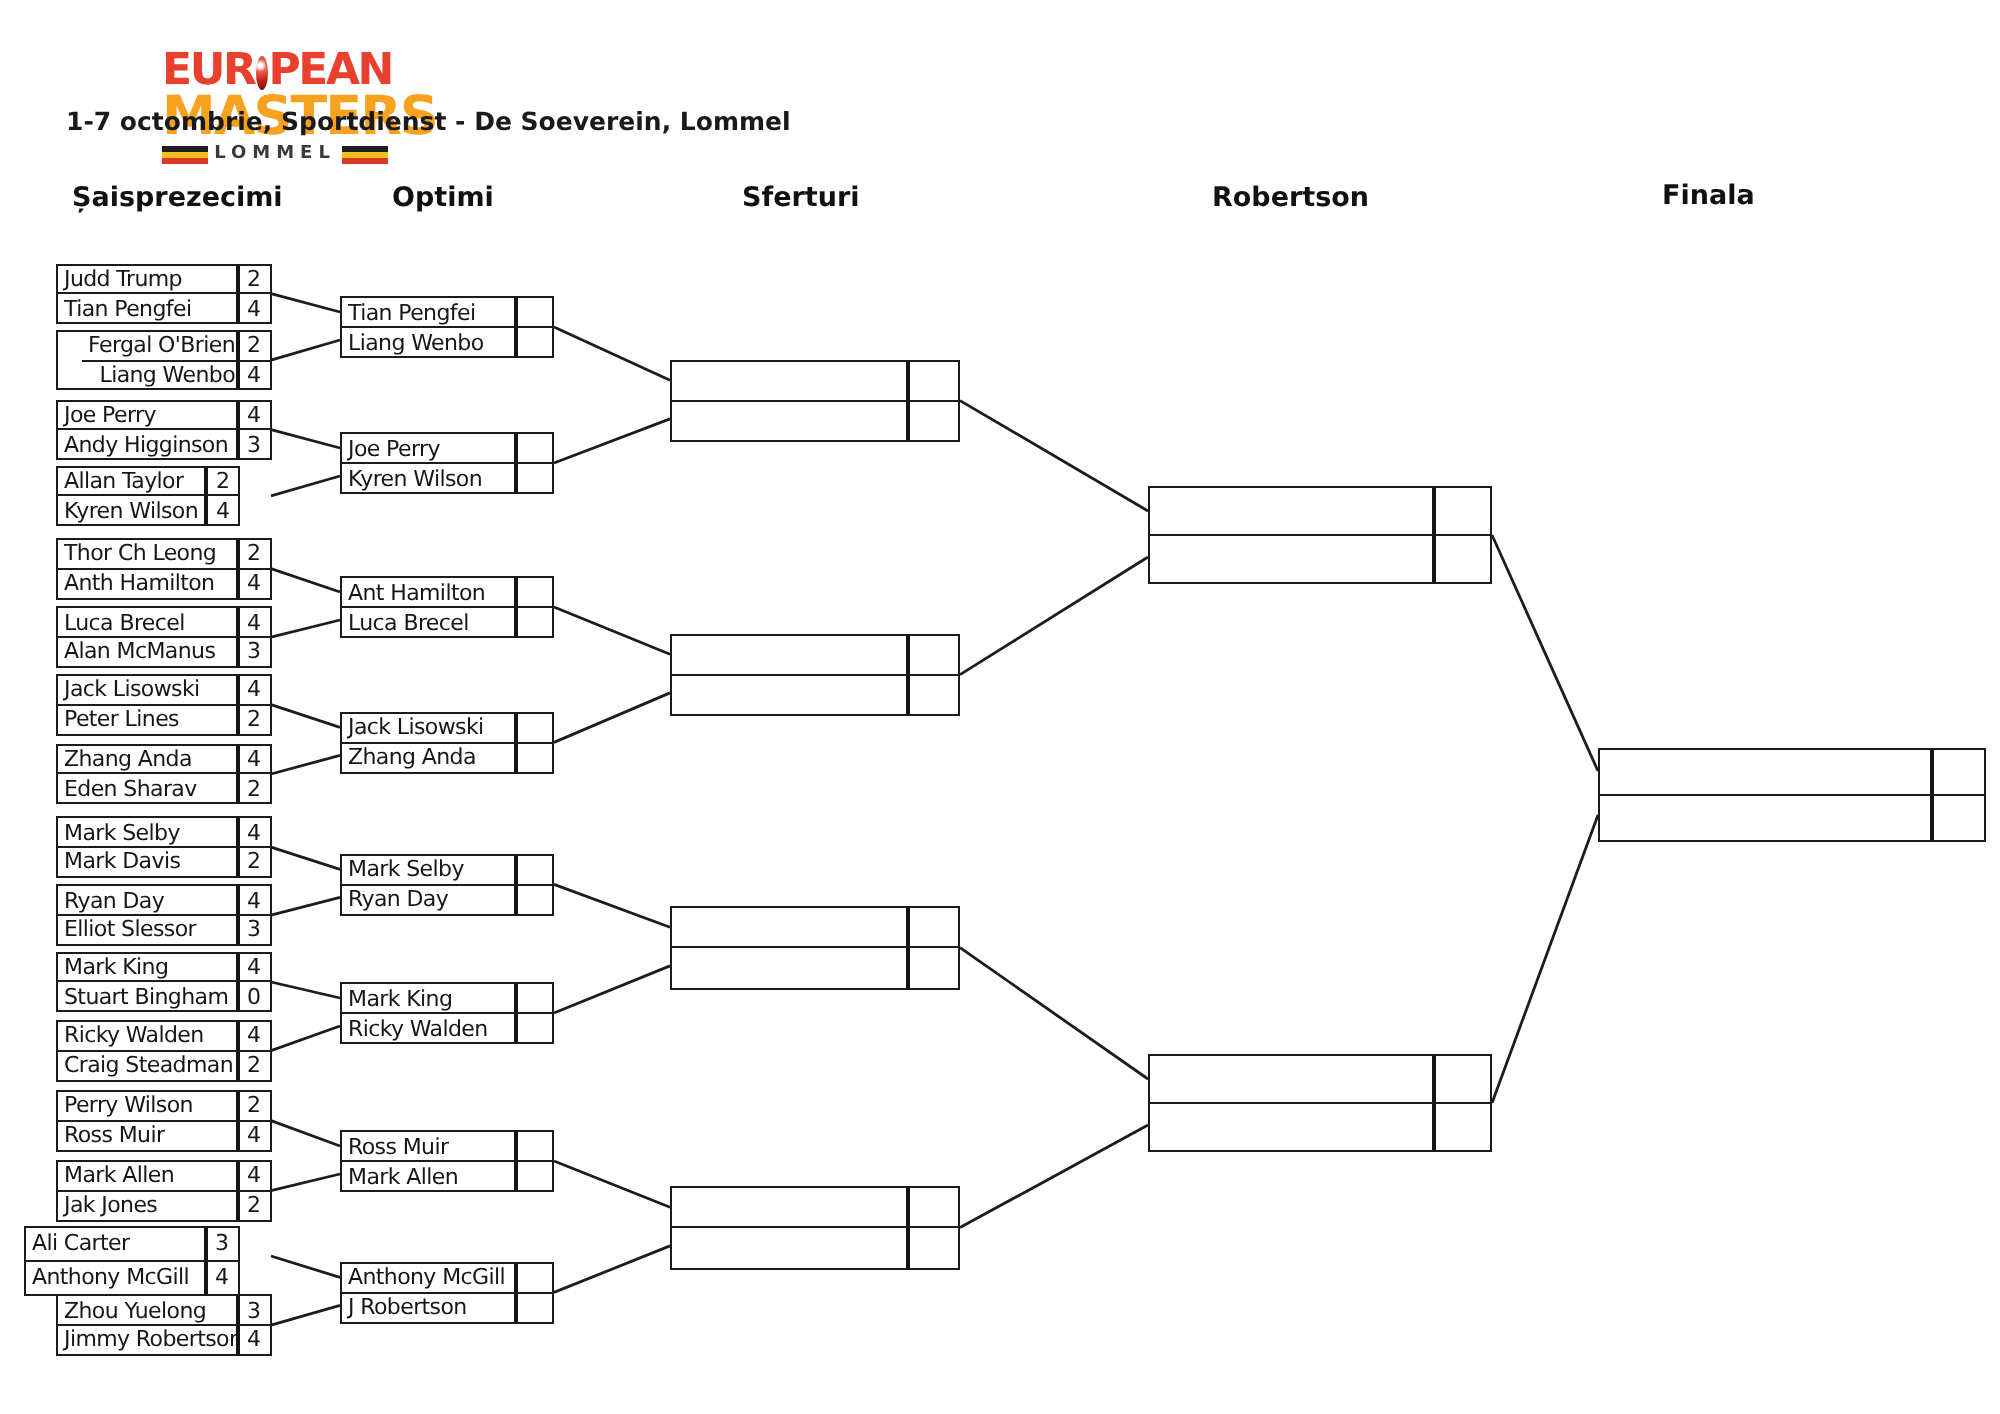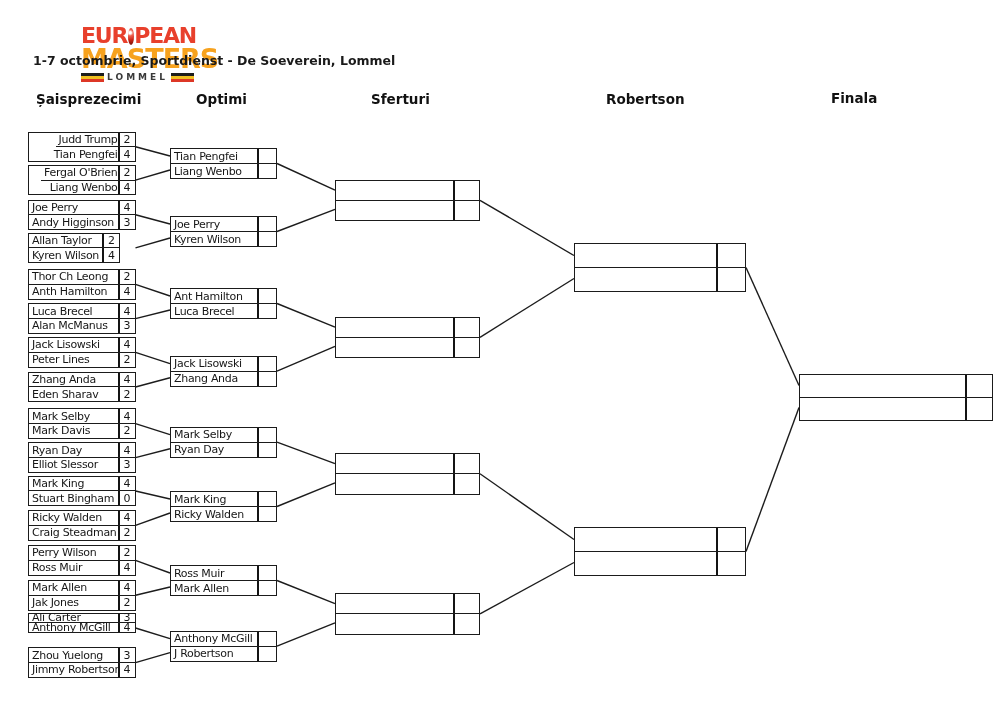--- a/index.html
+++ b/index.html
@@ -85,21 +85,21 @@
       <line x1="277" y1="646.2" x2="335" y2="622.9499999999999" stroke="#1c1c1c" stroke-width="1.4"></line>
       <line x1="480" y1="200.3" x2="574" y2="255.5" stroke="#1c1c1c" stroke-width="1.4"></line>
       <line x1="480" y1="337.3" x2="574" y2="278.5" stroke="#1c1c1c" stroke-width="1.4"></line>
       <line x1="480" y1="473.8" x2="574" y2="539.5" stroke="#1c1c1c" stroke-width="1.4"></line>
       <line x1="480" y1="613.8" x2="574" y2="562.5" stroke="#1c1c1c" stroke-width="1.4"></line>
       <line x1="746" y1="267.5" x2="799" y2="385.5" stroke="#1c1c1c" stroke-width="1.4"></line>
       <line x1="746" y1="551.5" x2="799" y2="407.5" stroke="#1c1c1c" stroke-width="1.4"></line>
     </svg>
 
   <div id="boxes">
-      <div class="mbox" style="left: 28px; top: 131.5px; width: 107.5px; height: 30.6px; align-items: flex-end;">
+      <div class="mbox" style="left: 28px; top: 131.5px; width: 107.5px; height: 30.6px;">
         <div class="mrow top">
           <div class="pname">Judd Trump</div>
           <div class="pscore" style="width: 17px;">2</div>
         </div>
         <div class="mrow">
           <div class="pname">Tian Pengfei</div>
           <div class="pscore" style="width: 17px;">4</div>
         </div>
       </div>
       <div class="mbox" style="left: 28px; top: 164.8px; width: 107.5px; height: 30.6px; align-items: flex-end;">
@@ -225,21 +225,21 @@
       <div class="mbox" style="left: 28px; top: 580px; width: 107.5px; height: 30.6px;">
         <div class="mrow top">
           <div class="pname">Mark Allen</div>
           <div class="pscore" style="width: 17px;">4</div>
         </div>
         <div class="mrow">
           <div class="pname">Jak Jones</div>
           <div class="pscore" style="width: 17px;">2</div>
         </div>
       </div>
-      <div class="mbox" style="left: 28px; top: 612.7px; width: 107.5px; height: 20px;">
+      <div class="mbox" style="left: 12px; top: 612.7px; width: 107.5px; height: 35px;">
         <div class="mrow top">
           <div class="pname">Ali Carter</div>
           <div class="pscore" style="width: 17px;">3</div>
         </div>
         <div class="mrow">
           <div class="pname">Anthony McGill</div>
           <div class="pscore" style="width: 17px;">4</div>
         </div>
       </div>
       <div class="mbox" style="left: 28px; top: 647.3px; width: 107.5px; height: 30.6px;">

